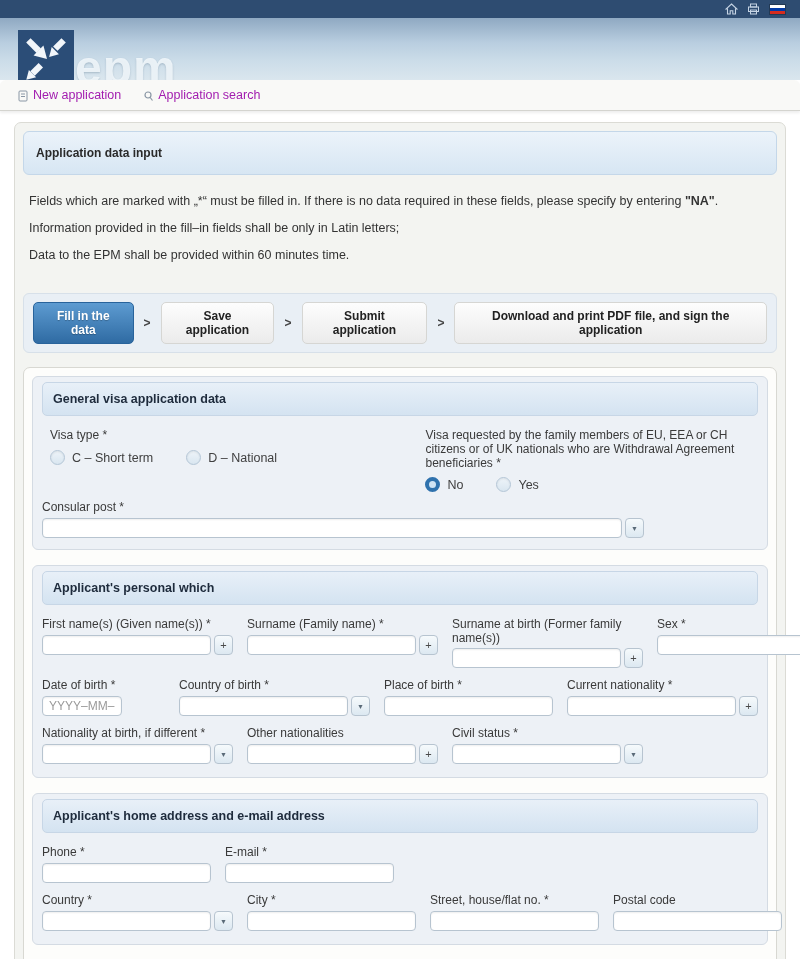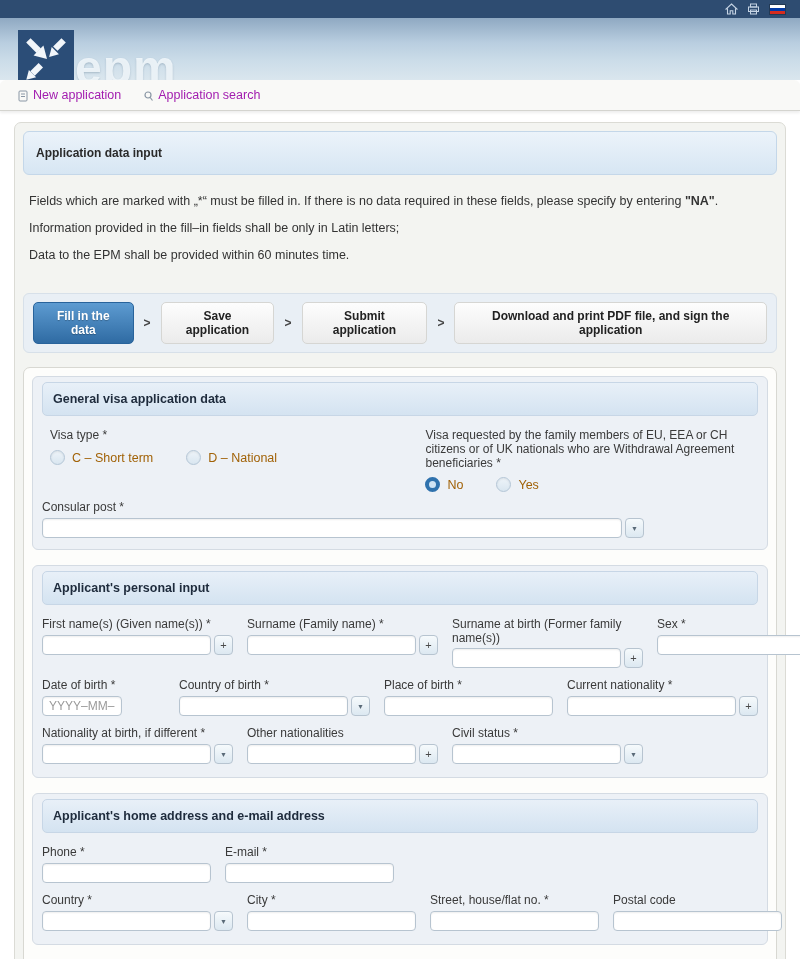--- a/index.html
+++ b/index.html
@@ -82,21 +82,21 @@
 
   
   .gen-top { display:flex; }
   .gen-left { flex:1 1 52%;margin-left:8px; }
   .gen-right { flex:1 1 46%; font-size:12px; color:#3a3a3a; }
   .radio-row { display:flex; align-items:center; gap:7px; margin-top:7px; }
   .radio { width:15px; height:15px; border-radius:50%; flex:0 0 15px; cursor:pointer;
     background:linear-gradient(180deg,#eef4f9,#d9e6f0); border:1px solid #b4c6d6;
     box-shadow:inset 0 1px 2px rgba(0,0,0,.08); }
   .radio.selected { background:#cfe4f4; border:4px solid #2f72ad; box-shadow:none; }
-  .radio-label { font-size:12.5px; color:#a16207; margin-right:26px; }
+  .radio-label { font-size:12.5px; color:#404040; margin-right:26px; }
   .consular { margin-top:4px; }
   .consular .tinput { flex:0 1 81%; }
 
   .w80 { flex:0 0 80px; }
 </style>
 </head>
 <body>
 
 <div class="topbar">
   <span class="tb-icon">
@@ -207,21 +207,21 @@
         <div class="ctrl">
           <input class="tinput" type="text" style="">
           <button class="btn-sq arrow">
               <span>▼</span>
             </button>
         </div>
       </div>
     </div>
 
     <div class="fieldset">
-      <div class="fs-header">Applicant's personal input</div>
+      <div class="fs-header">Applicant's personal which</div>
       <div class="grid4 row">
         <div class="c1">
           <label class="flabel">First name(s) (Given name(s)) *</label>
           <div class="ctrl">
             <input class="tinput" type="text" style="">
             <button class="btn-sq">
                 <span>+</span>
               </button>
           </div>
         </div>

